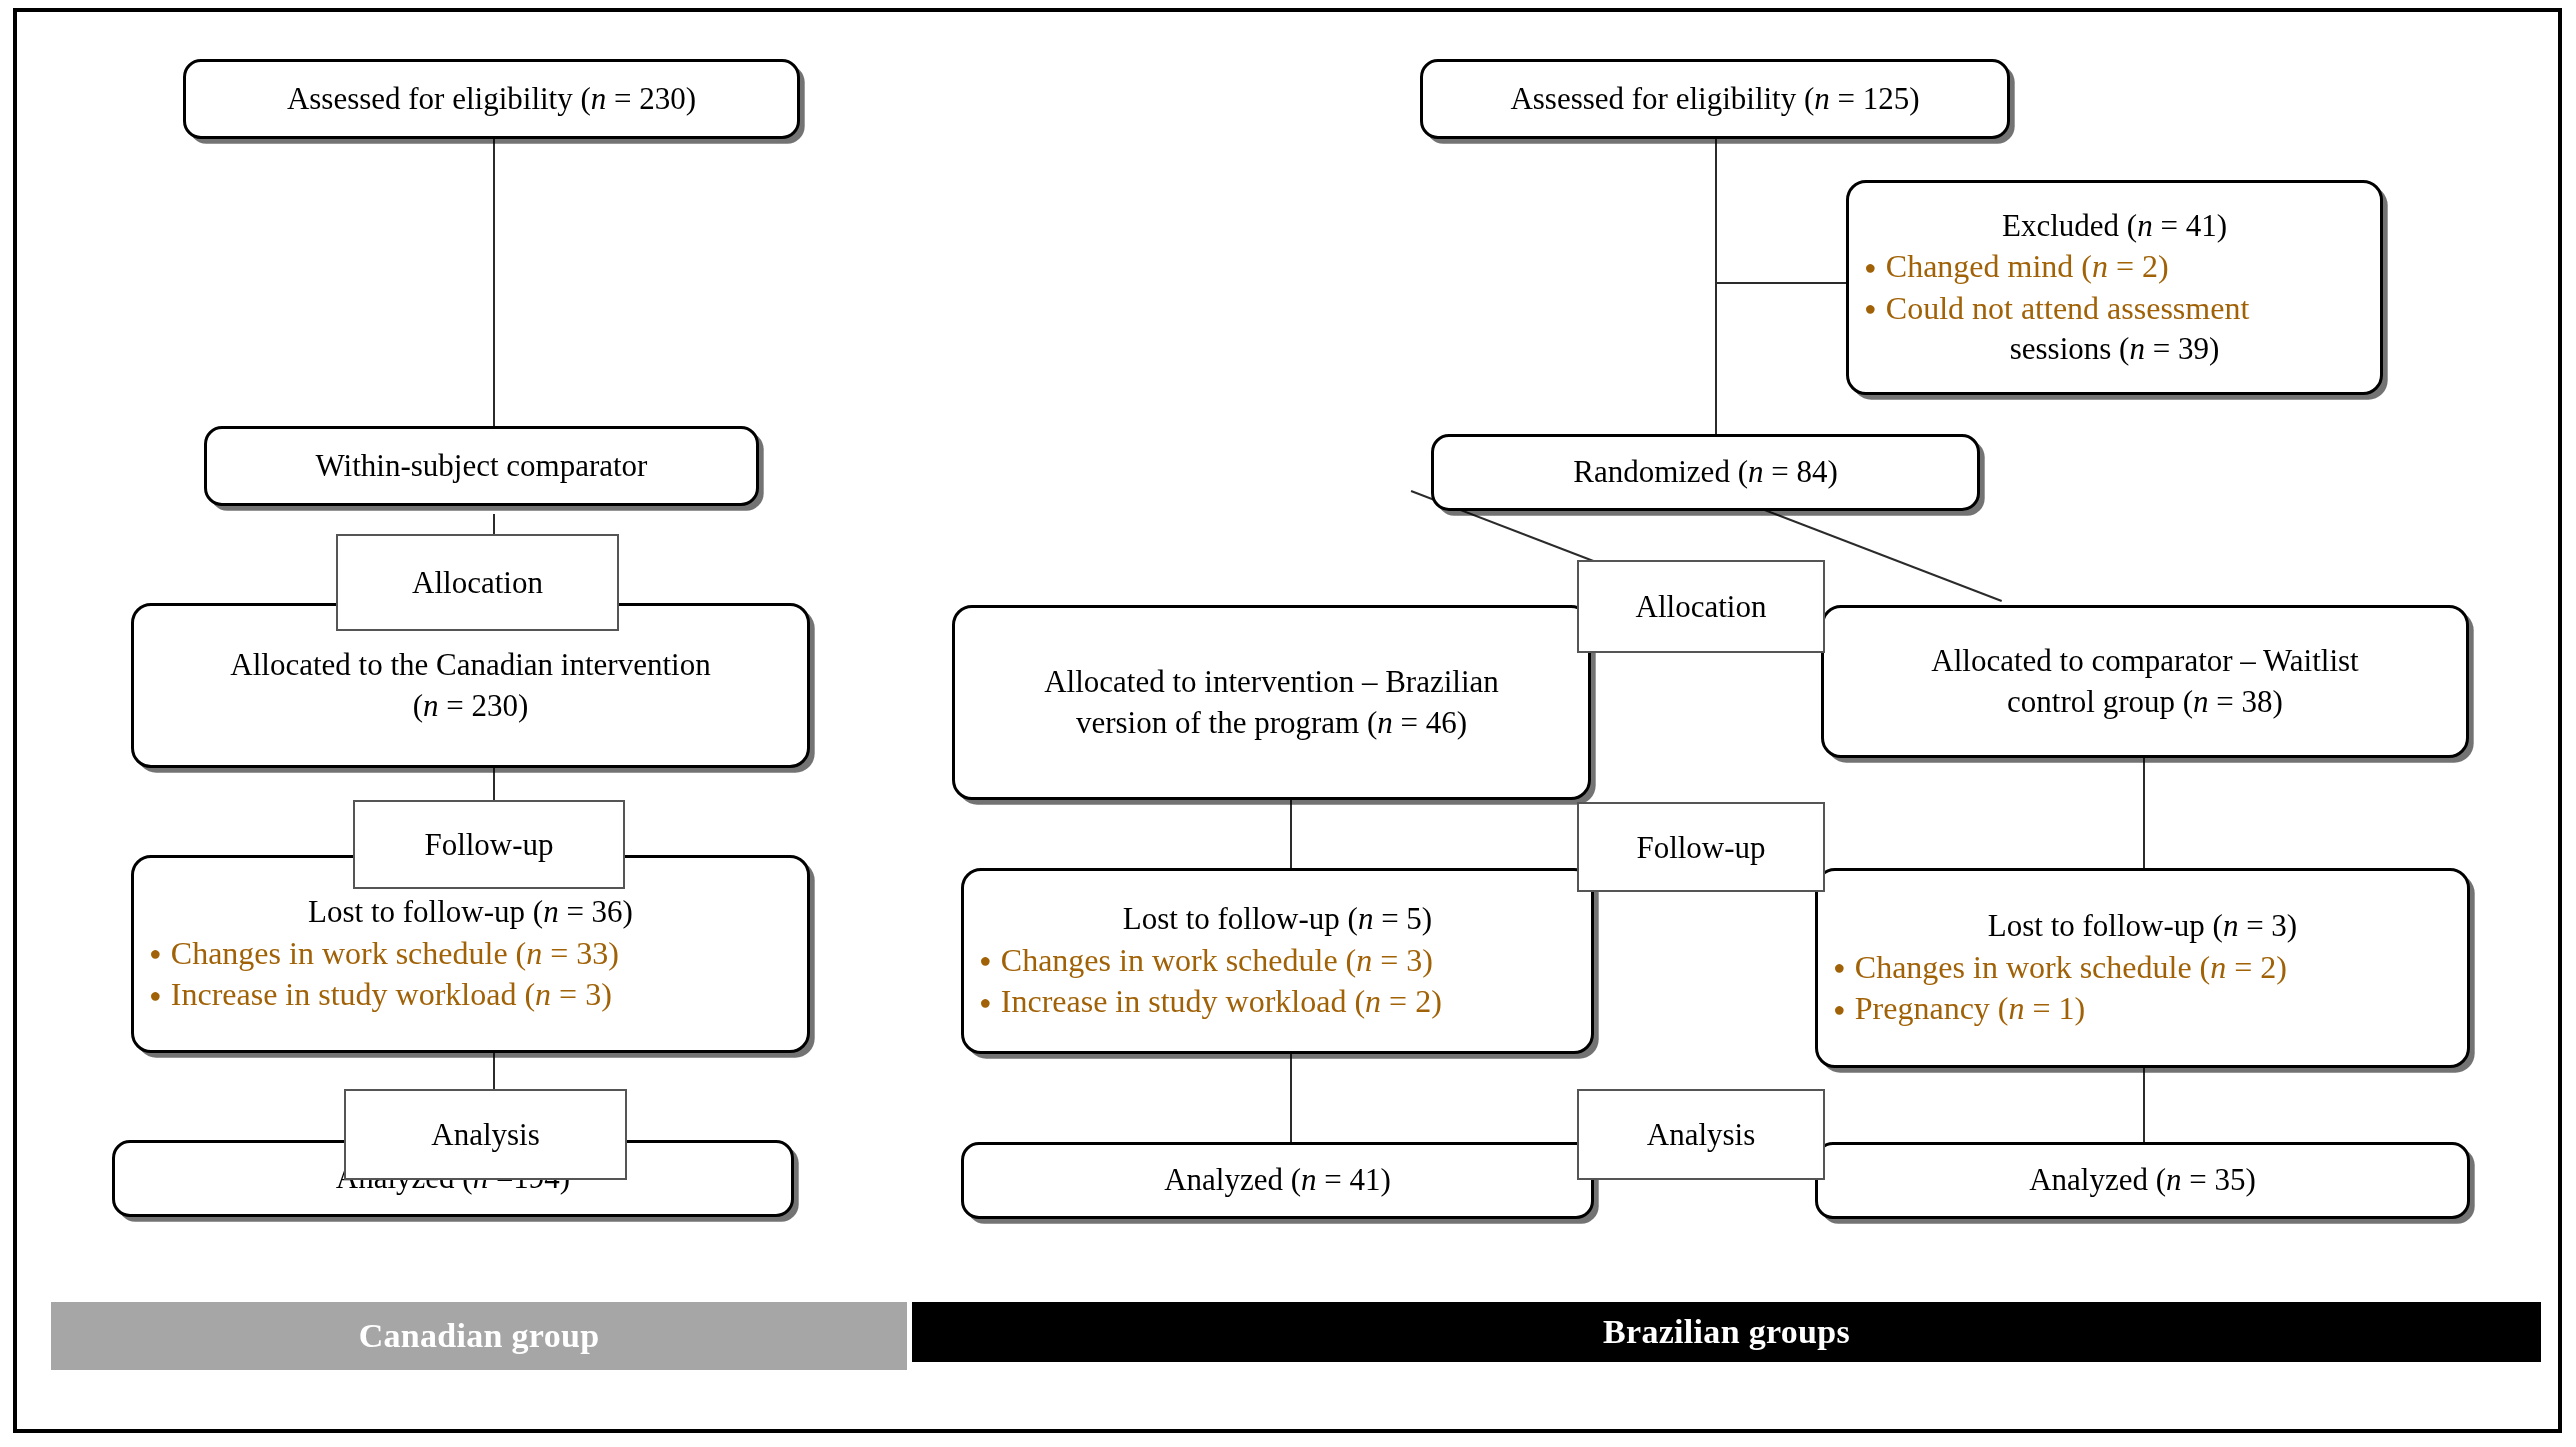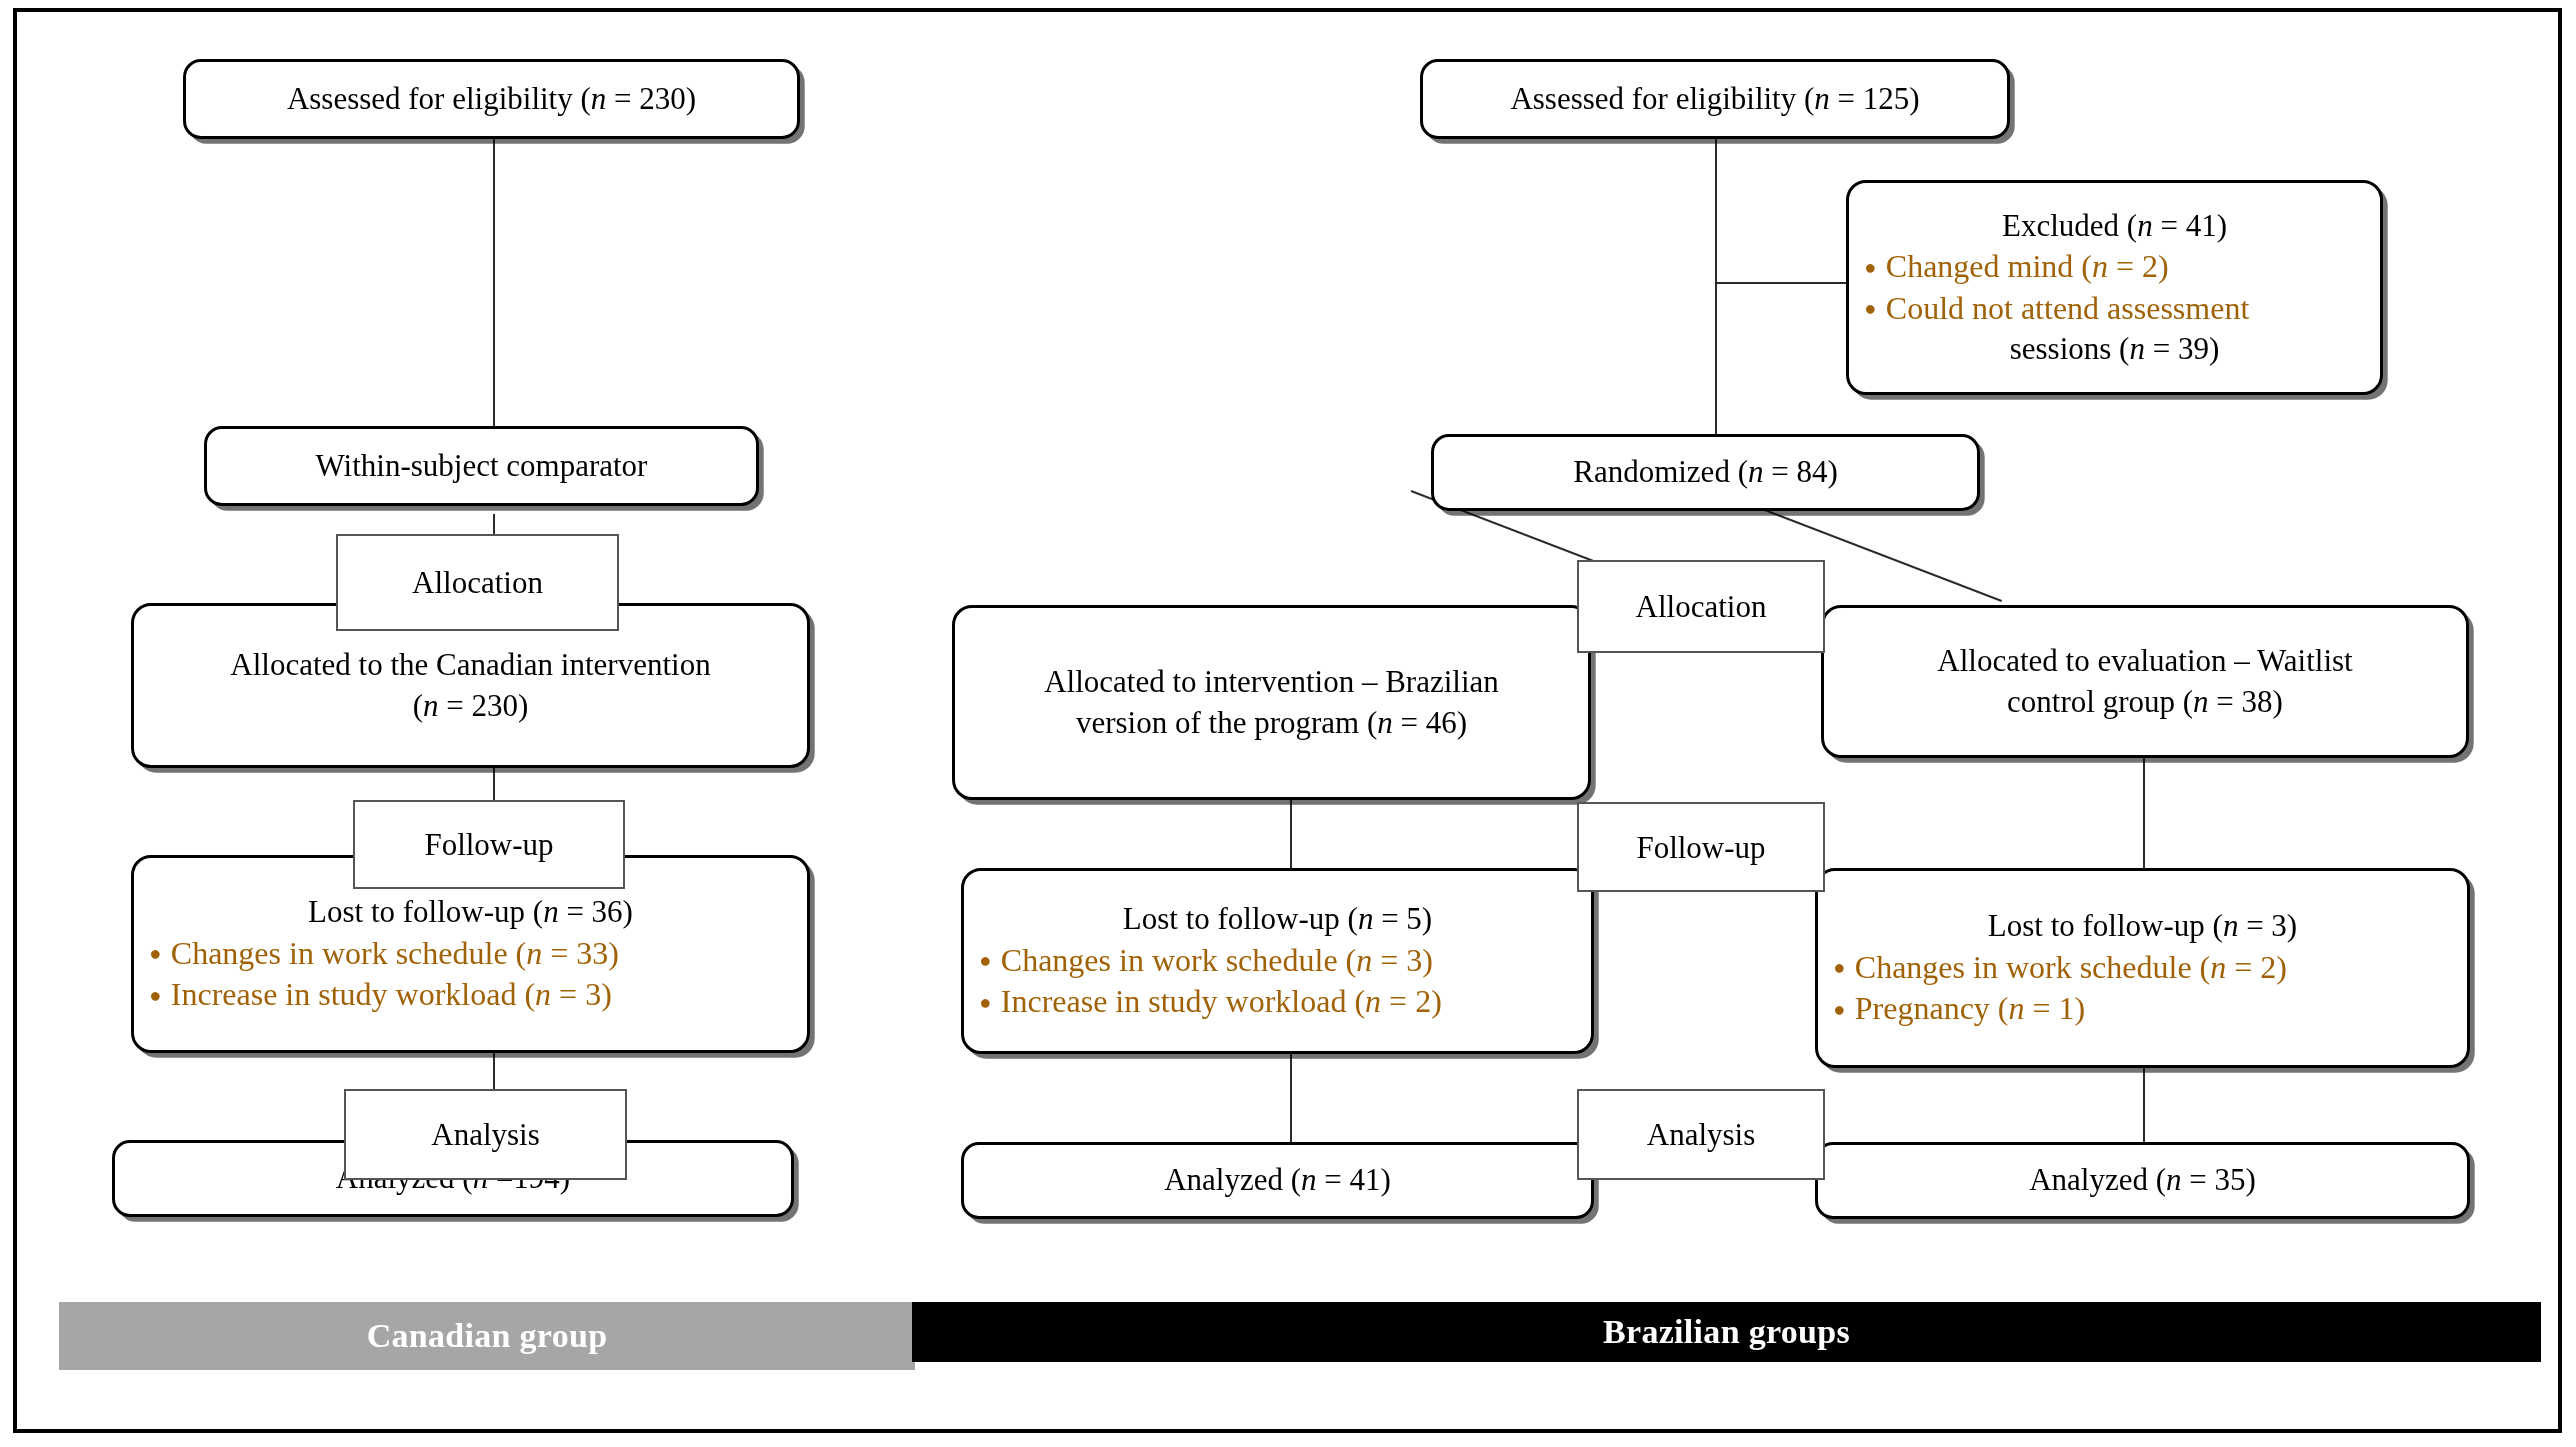--- a/index.html
+++ b/index.html
@@ -192,21 +192,21 @@
   <div class="banner" style="left:1577px; top:560px; width:248px; height:93px;">
     <span>Allocation</span>
   </div>
 
   <div class="node wrap" style="left:952px; top:605px; width:639px; height:195px;">
     <div class="line">Allocated to intervention – Brazilian</div>
     <div class="line">version of the program (<span class="n">n</span> = 46)</div>
   </div>
 
   <div class="node wrap" style="left:1821px; top:605px; width:648px; height:153px;">
-    <div class="line">Allocated to evaluation – Waitlist</div>
+    <div class="line">Allocated to comparator – Waitlist</div>
     <div class="line">control group (<span class="n">n</span> = 38)</div>
   </div>
 
   <div class="banner" style="left:1577px; top:802px; width:248px; height:90px;">
     <span>Follow-up</span>
   </div>
 
   <div class="node wrap" style="left:961px; top:868px; width:633px; height:186px;">
     <div class="line">Lost to follow-up (<span class="n">n</span> = 5)</div>
     <div class="bullet">Changes in work schedule (<span class="n">n</span> = 3)</div>
@@ -224,21 +224,21 @@
   </div>
 
   <div class="node center" style="left:961px; top:1142px; width:633px; height:77px;">
     <div class="line">Analyzed (<span class="n">n</span> = 41)</div>
   </div>
 
   <div class="node center" style="left:1815px; top:1142px; width:655px; height:77px;">
     <div class="line">Analyzed (<span class="n">n</span> = 35)</div>
   </div>
 
-  <div class="groupbar bar-canadian" style="left:51px; top:1302px; width:856px; height:68px;margin-left:8px;">
+  <div class="groupbar bar-canadian" style="left:51px; top:1302px; width:856px; height:68px;">
     <span>Canadian group</span>
   </div>
 
   <div class="groupbar bar-brazilian" style="left:912px; top:1302px; width:1629px; height:60px;">
     <span>Brazilian groups</span>
   </div>
 
 </div>
 
 

